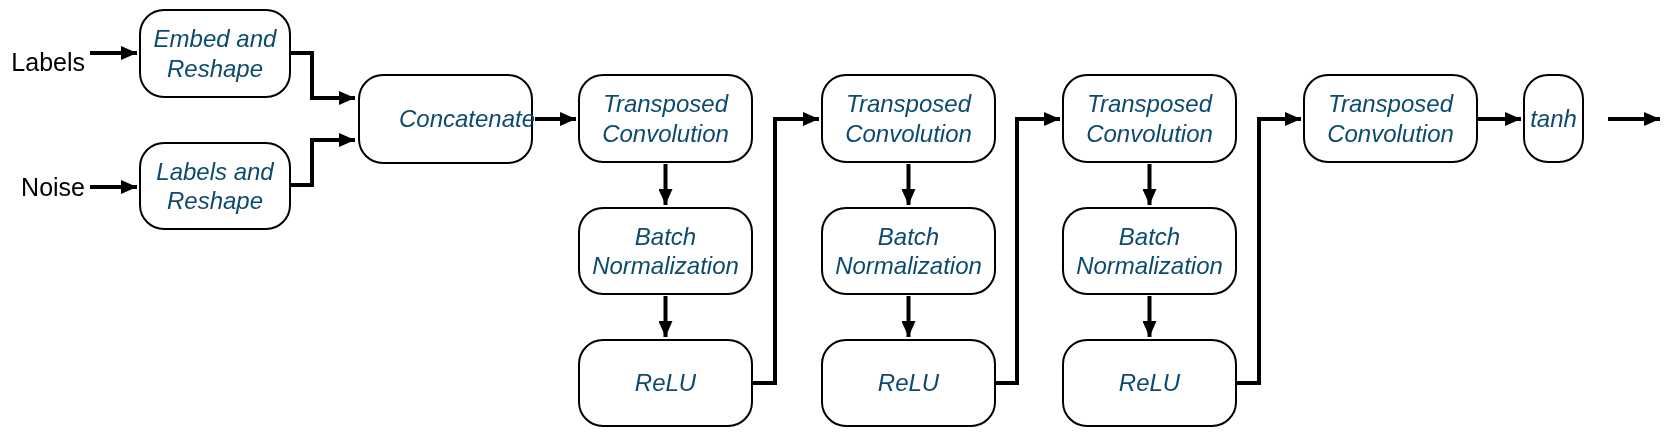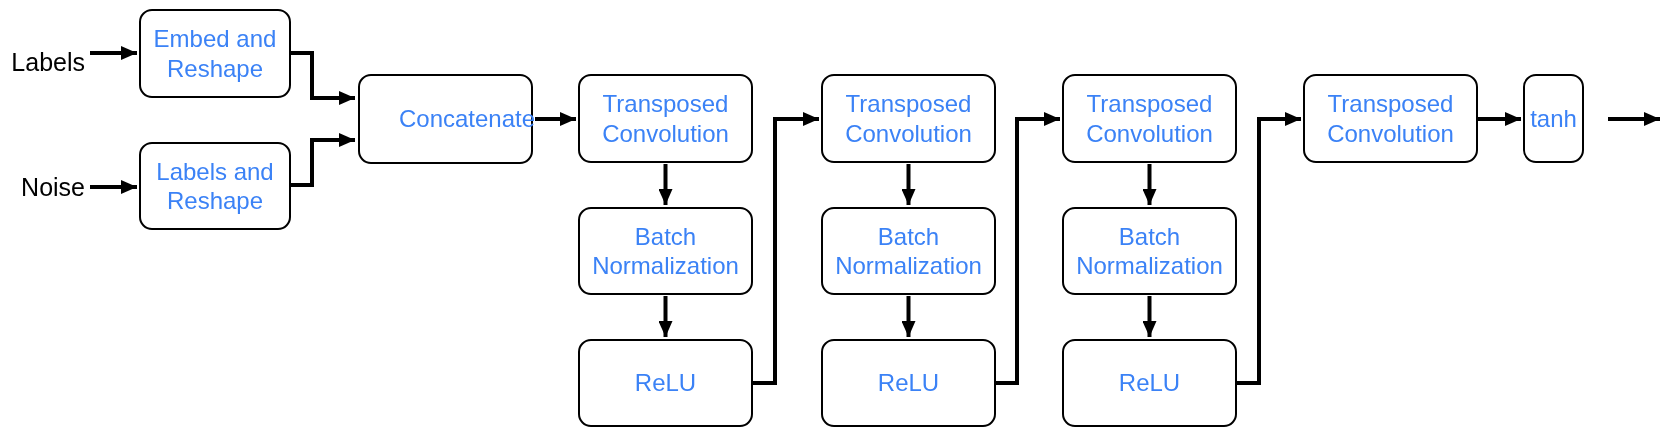--- a/index.html
+++ b/index.html
@@ -15,28 +15,29 @@
     position: absolute;
     left: 0; top: 0;
     width: 1664px; height: 440px;
     pointer-events: none;
   }
   .node {
     position: absolute;
     box-sizing: border-box;
     background: #ffffff;
     border: 2.5px solid #000000;
-    border-radius: 13px;
+    border-radius: 25px;
     display: flex;
     align-items: center;
     justify-content: center;
     text-align: center;
     font-size: 24px;
     line-height: 1.22;
-    color: #3b82f6;
+    color: #0c4a6e;
+    font-style: italic;
   }
   .input-label {
     position: absolute;
     left: 0;
     width: 85px;
     text-align: right;
     transform: translateY(-50%);
     font-size: 25px;
     color: #000000;
     white-space: nowrap;

